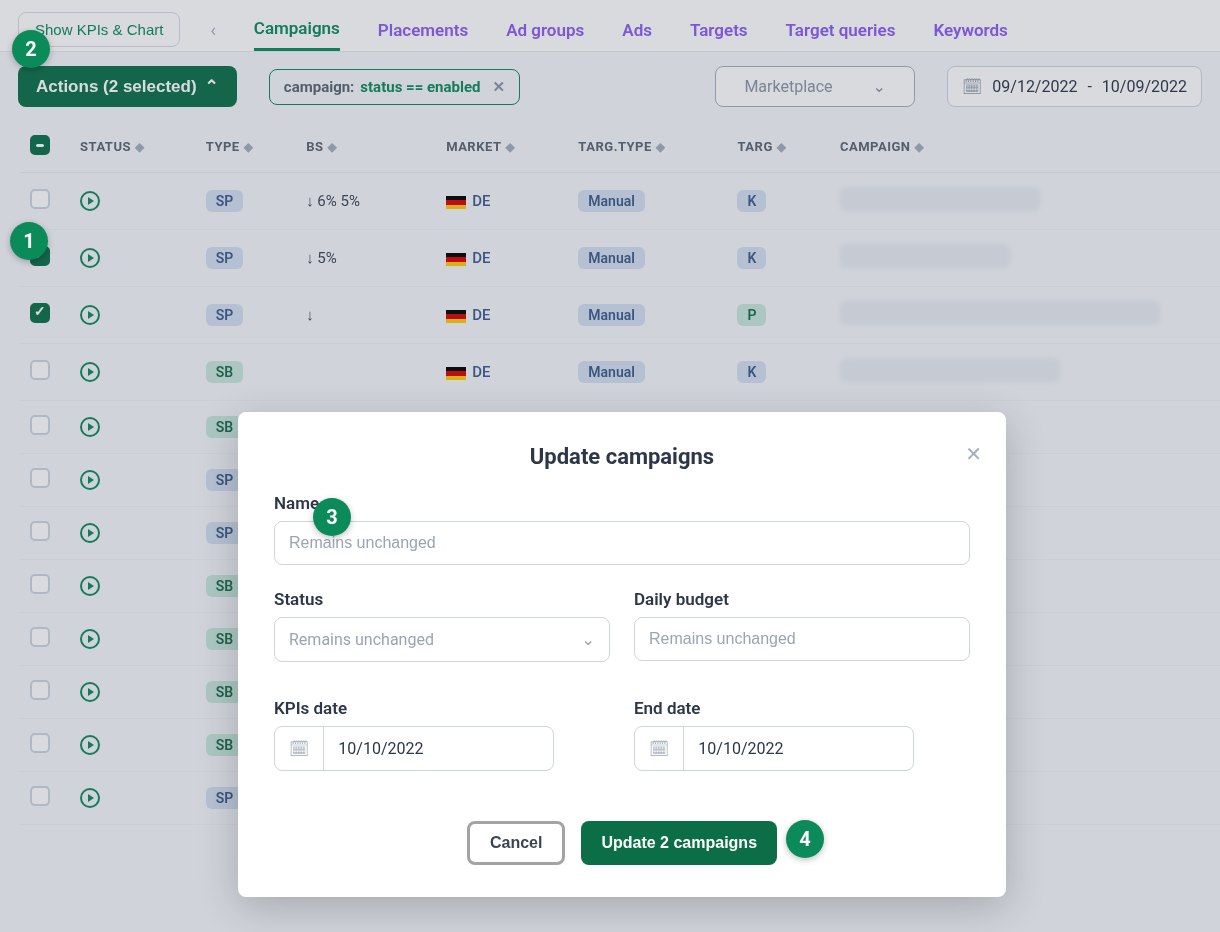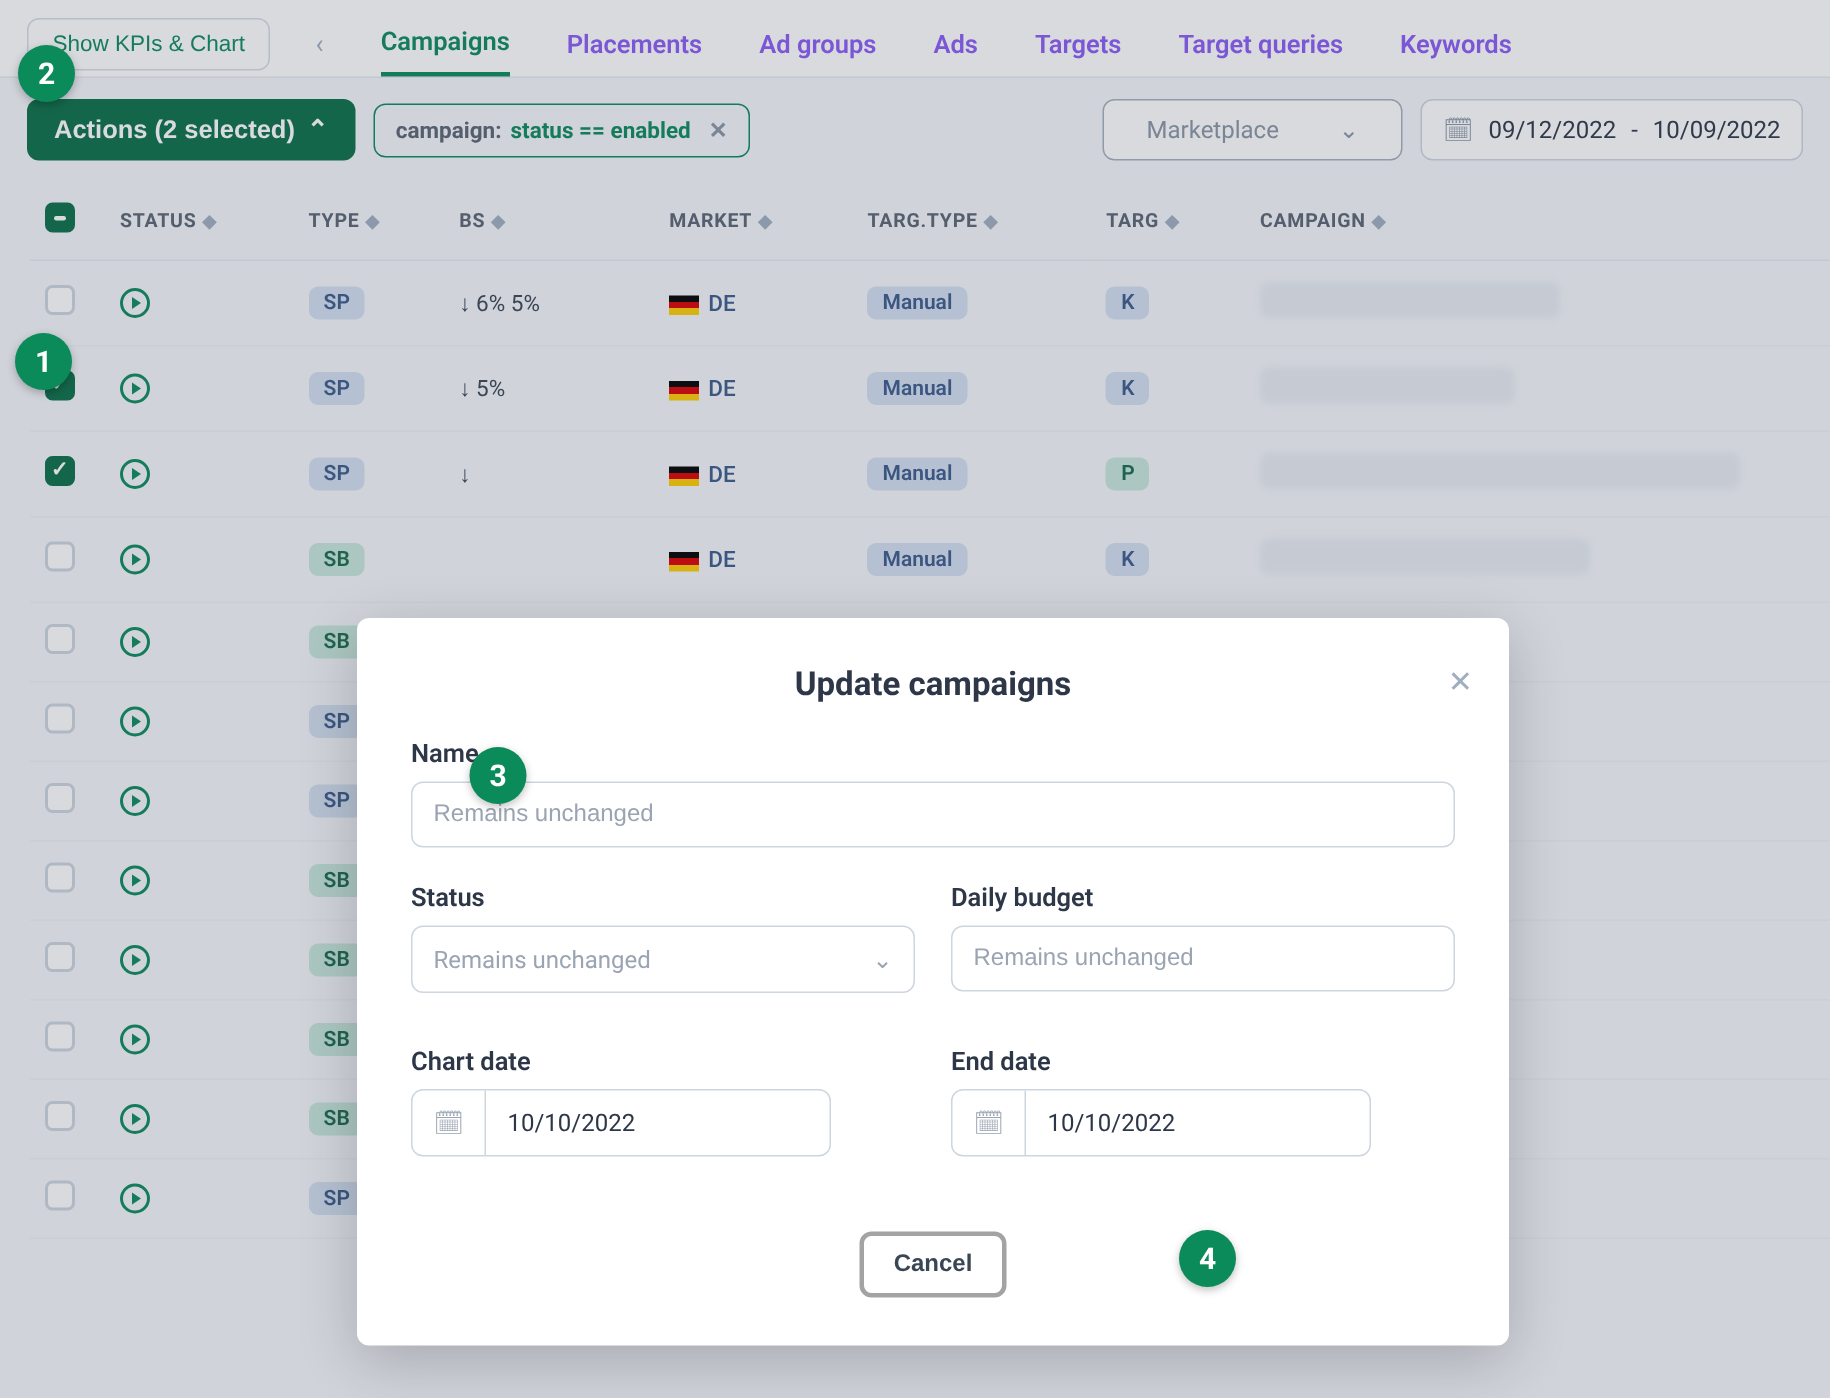--- a/index.html
+++ b/index.html
@@ -54,21 +54,21 @@
   }
   .tab.active {
     color: #0b8a5a;
     border-bottom: 3px solid #0b8a5a;
   }
   
   .filter-row {
     display: flex;
     align-items: center;
     padding: 14px 18px;
-    gap: 12px;
+    gap: 32px;
   }
   .actions-btn {
     background: #0b6e47;
     color: #fff;
     font-size: 17px;
     font-weight: 600;
     padding: 10px 18px;
     border: none;
     border-radius: 8px;
     display: flex;
@@ -520,36 +520,37 @@
       </div>
     </div>
     <div class="form-group">
       <label class="form-label">Daily budget</label>
       <input class="form-input" placeholder="Remains unchanged" style="">
     </div>
   </div>
 
   <div class="form-row" style="margin-top:36px">
     <div class="form-group">
-      <label class="form-label">Chart date</label>
+      <label class="form-label">KPIs date</label>
       <div class="date-input">
         <span class="cal">🗓</span>
         <span class="val">10/10/2022</span>
       </div>
     </div>
     <div class="form-group">
       <label class="form-label">End date</label>
       <div class="date-input">
         <span class="cal">🗓</span>
         <span class="val">10/10/2022</span>
       </div>
     </div>
   </div>
 
   <div class="modal-footer">
     <button class="btn-cancel">Cancel</button>
+    <button class="btn-primary">Update 2 campaigns</button>
   </div>
 </div>
 
 <div class="marker" style="left:10px; top:222px">1</div>
 <div class="marker" style="left:12px; top:30px">2</div>
 <div class="marker" style="left:313px; top:498px">3</div>
 <div class="marker" style="left:786px; top:820px">4</div>
 
 </body></html>

